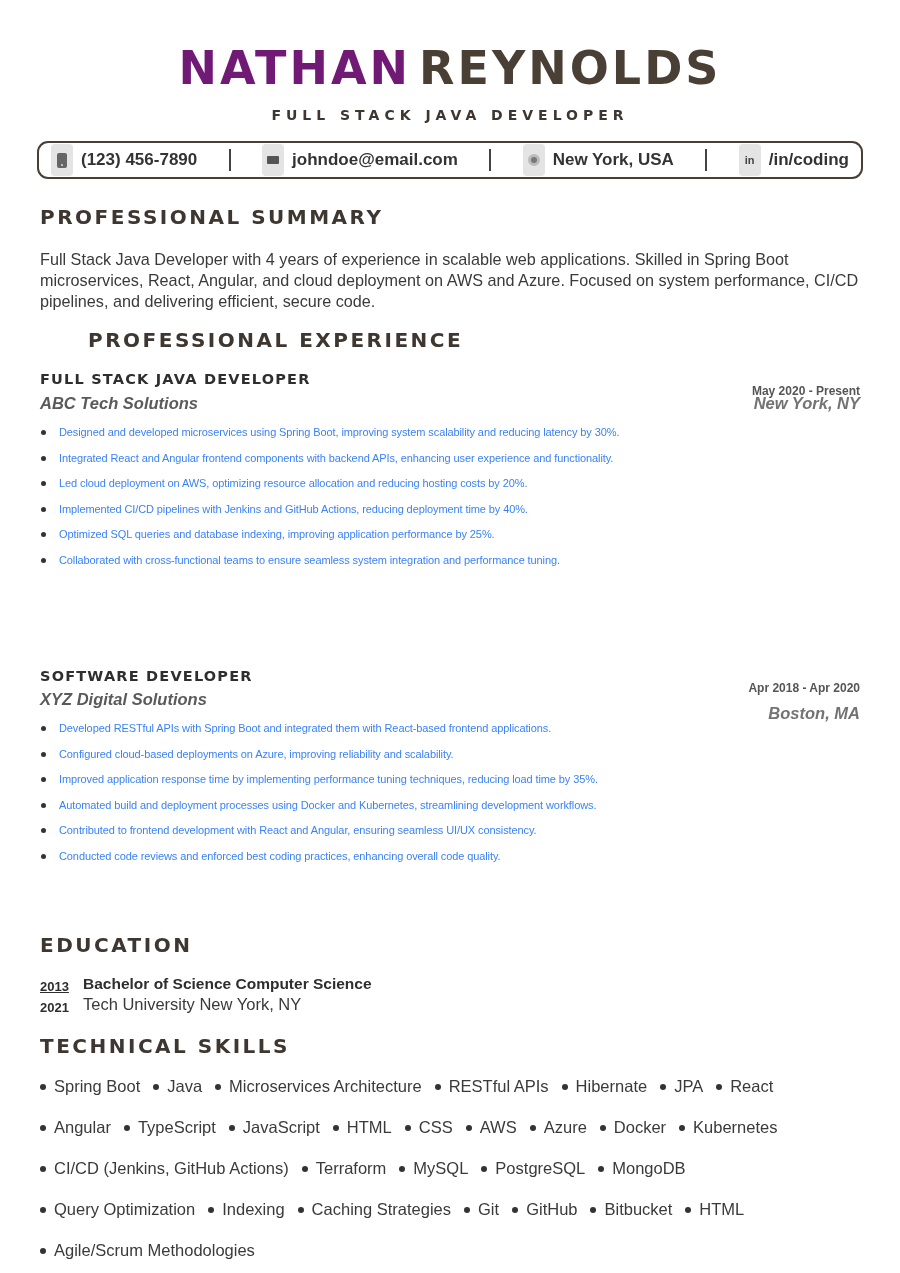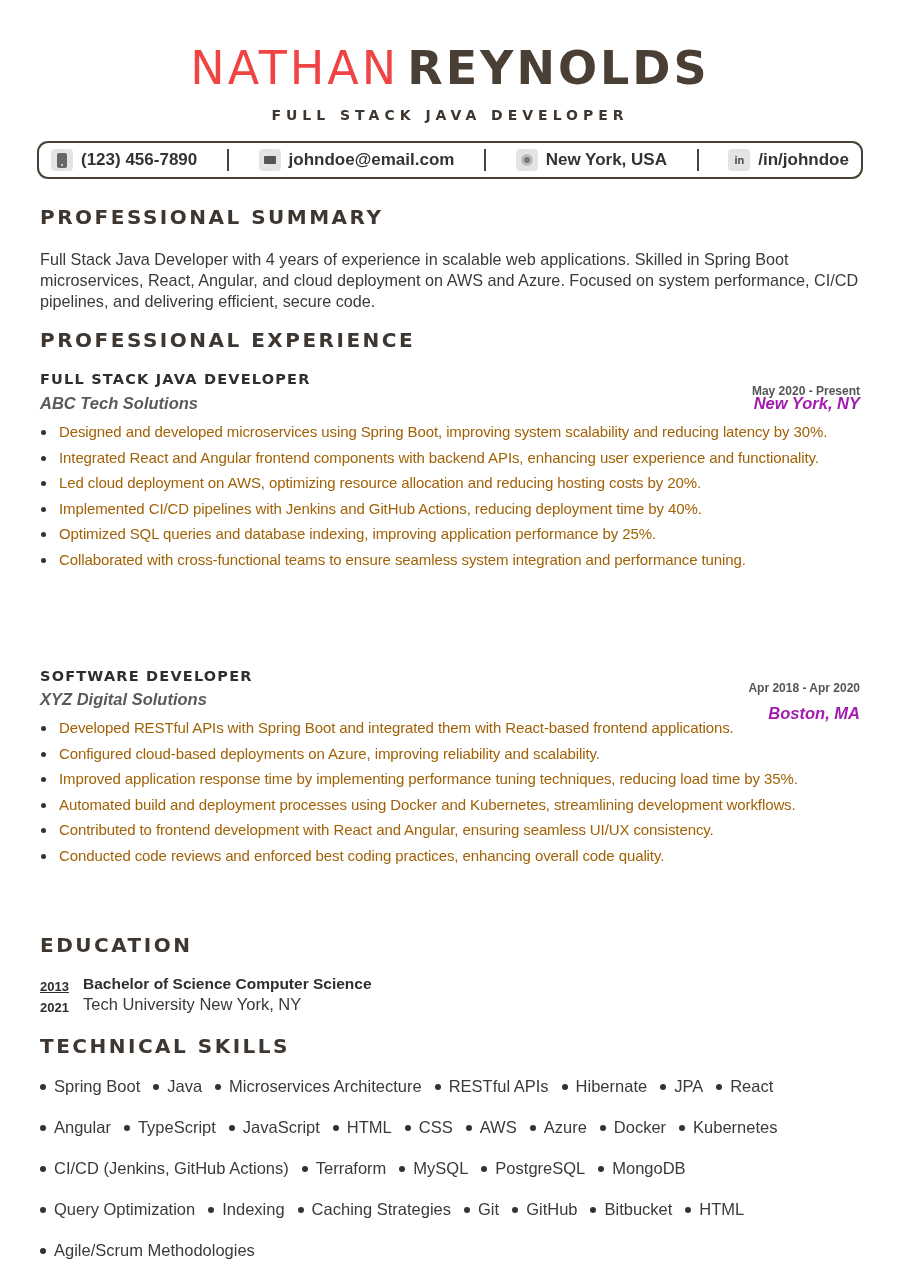--- a/index.html
+++ b/index.html
@@ -8,37 +8,37 @@
     font-family: "Liberation Sans", "DejaVu Sans", sans-serif;
     color: #3a3a3a;
     position: relative;
     overflow: hidden;
   }
   .name {
     position: absolute; left: 0; right: 0; top: 40px;
     text-align: center; font-size: 46px; letter-spacing: 3px; line-height: 56px;
     font-family: "DejaVu Sans", sans-serif;
   }
-  .name .first { color: #ef4444; font-weight: 400; }
+  .name .first { color: #701a75; font-weight: 700; }
   .name .last { color: #4a3f35; font-weight: 700; margin-left: 8px; }
   .subtitle {
     position: absolute; left: 0; right: 0; top: 107px;
     text-align: center; font-size: 14px; font-weight: 700;
     letter-spacing: 5px; color: #3e3630;
     font-family: "DejaVu Sans", sans-serif;
   }
   .contact-bar {
     position: absolute; left: 37px; top: 141px; width: 826px; height: 38px;
     border: 2px solid #4a3f35; border-radius: 11px;
     display: flex; align-items: center; justify-content: space-between;
     padding: 0 12px 0 12px;
   }
   .contact-item { display: flex; align-items: center; gap: 8px; font-size: 17px; font-weight: 700; color: #333; }
   .contact-icon {
-    width: 22px; height: 22px; border-radius: 4px; background: #e4e4e4;
+    width: 22px; height: 32px; border-radius: 4px; background: #e4e4e4;
     display: flex; align-items: center; justify-content: center;
     font-size: 11px; font-weight: 700; color: #444;
   }
   .phone-glyph { width: 10px; height: 15px; background: #666; border-radius: 2px; position: relative; }
   .phone-glyph::after { content: ""; position: absolute; left: 4px; bottom: 2px; width: 2px; height: 2px; background: #ddd; border-radius: 1px; }
   .mail-glyph { width: 12px; height: 8px; background: #555; border-radius: 1px; }
   .pin-glyph { width: 12px; height: 12px; background: #777; border-radius: 50%; border: 3px solid #bbb; }
   .sep { width: 2px; height: 22px; background: #444; }
   .section-title {
     position: absolute; left: 40px; font-size: 20px; font-weight: 700;
@@ -47,24 +47,24 @@
   }
   .para {
     position: absolute; left: 40px; width: 825px; font-size: 16.2px; line-height: 21px; color: #3a3a3a;
   }
   .job-title {
     position: absolute; left: 40px; font-size: 14.5px; font-weight: 700; letter-spacing: 1.2px; color: #2e2e2e;
     font-family: "DejaVu Sans", sans-serif;
   }
   .job-date { position: absolute; right: 40px; font-size: 12px; font-weight: 700; color: #555; margin-top: 12px; }
   .job-company { position: absolute; left: 40px; font-size: 16.5px; font-weight: 700; font-style: italic; color: #5a5a5a; }
-  .job-location { position: absolute; right: 40px; font-size: 16.5px; font-weight: 700; font-style: italic; color: #a21caf; }
+  .job-location { position: absolute; right: 40px; font-size: 16.5px; font-weight: 700; font-style: italic; color: #737373; }
   ul.bullets { position: absolute; left: 40px; width: 825px; list-style: none; }
   ul.bullets li {
-    position: relative; padding-left: 19px; font-size: 15px; line-height: 20.5px; color: #a16207;
+    position: relative; padding-left: 19px; font-size: 11px; line-height: 20.5px; color: #3b82f6;
     margin-bottom: 5px; letter-spacing: -0.1px;
   }
   ul.bullets li::before {
     content: ""; position: absolute; left: 1px; top: 8px; width: 5px; height: 5px; border-radius: 50%; background: #333;
   }
   .edu-years { position: absolute; left: 40px; top: 976px; font-size: 13px; font-weight: 700; color: #2e2e2e; line-height: 22px; }
   .edu-years .y1 { display: block; text-decoration: underline; }
   .edu-years .y2 { display: block; margin-top: -1px; }
   .edu-degree { position: absolute; left: 83px; top: 975px; font-size: 15.5px; font-weight: 700; color: #2e2e2e; }
   .edu-school { position: absolute; left: 83px; top: 995px; font-size: 16.5px; color: #3a3a3a; }
@@ -99,28 +99,28 @@
   <span class="sep"></span>
   <div class="contact-item">
     <span class="contact-icon">
         <span class="pin-glyph"></span>
       </span>
     <span>New York, USA</span>
   </div>
   <span class="sep"></span>
   <div class="contact-item">
     <span class="contact-icon">in</span>
-    <span>/in/johndoe</span>
+    <span>/in/coding</span>
   </div>
 </div>
 
 <div class="section-title" style="top:205px;">PROFESSIONAL SUMMARY</div>
 <div class="para" style="top:249px;">Full Stack Java Developer with 4 years of experience in scalable web applications. Skilled in Spring Boot microservices, React, Angular, and cloud deployment on AWS and Azure. Focused on system performance, CI/CD pipelines, and delivering efficient, secure code.</div>
 
-<div class="section-title" style="top:328px;">PROFESSIONAL EXPERIENCE</div>
+<div class="section-title" style="top:328px;margin-left:48px;">PROFESSIONAL EXPERIENCE</div>
 
 <div class="job-title" style="top:371px;">FULL STACK JAVA DEVELOPER</div>
 <div class="job-date" style="top:372px;">May 2020 - Present</div>
 <div class="job-company" style="top:394px;">ABC Tech Solutions</div>
 <div class="job-location" style="top:394px;">New York, NY</div>
 <ul class="bullets" style="top:422px;">
   <li>Designed and developed microservices using Spring Boot, improving system scalability and reducing latency by 30%.</li>
   <li>Integrated React and Angular frontend components with backend APIs, enhancing user experience and functionality.</li>
   <li>Led cloud deployment on AWS, optimizing resource allocation and reducing hosting costs by 20%.</li>
   <li>Implemented CI/CD pipelines with Jenkins and GitHub Actions, reducing deployment time by 40%.</li>

